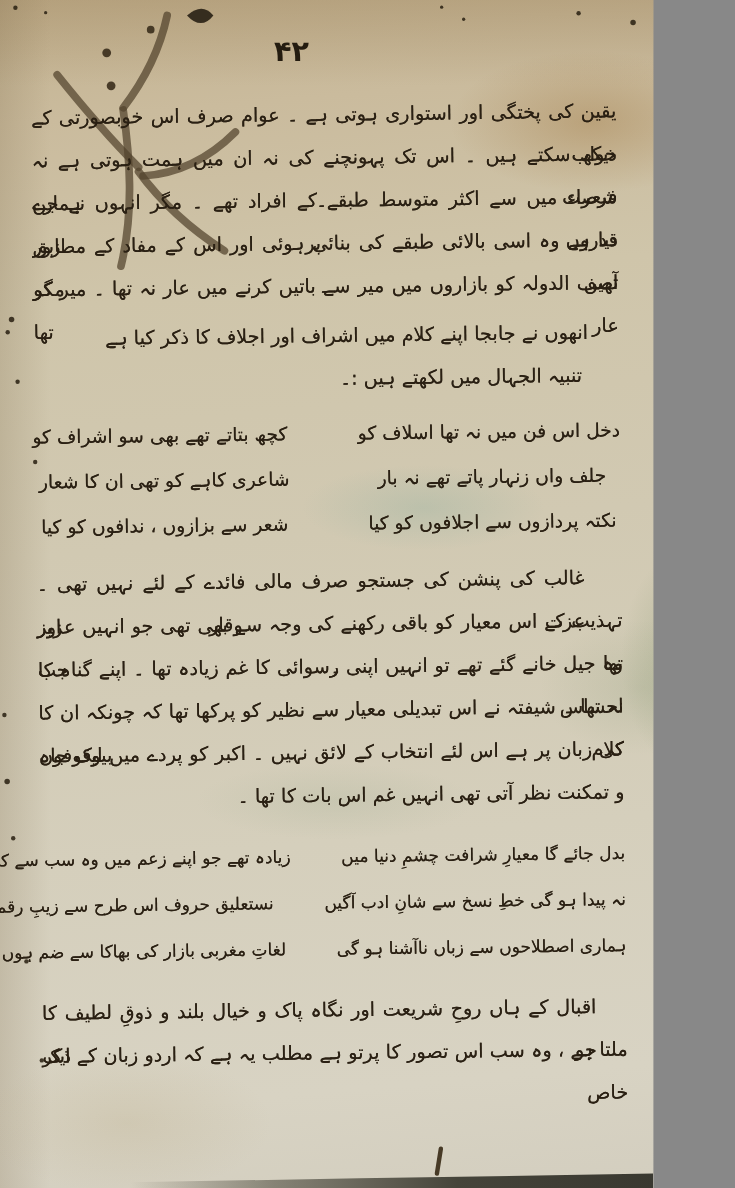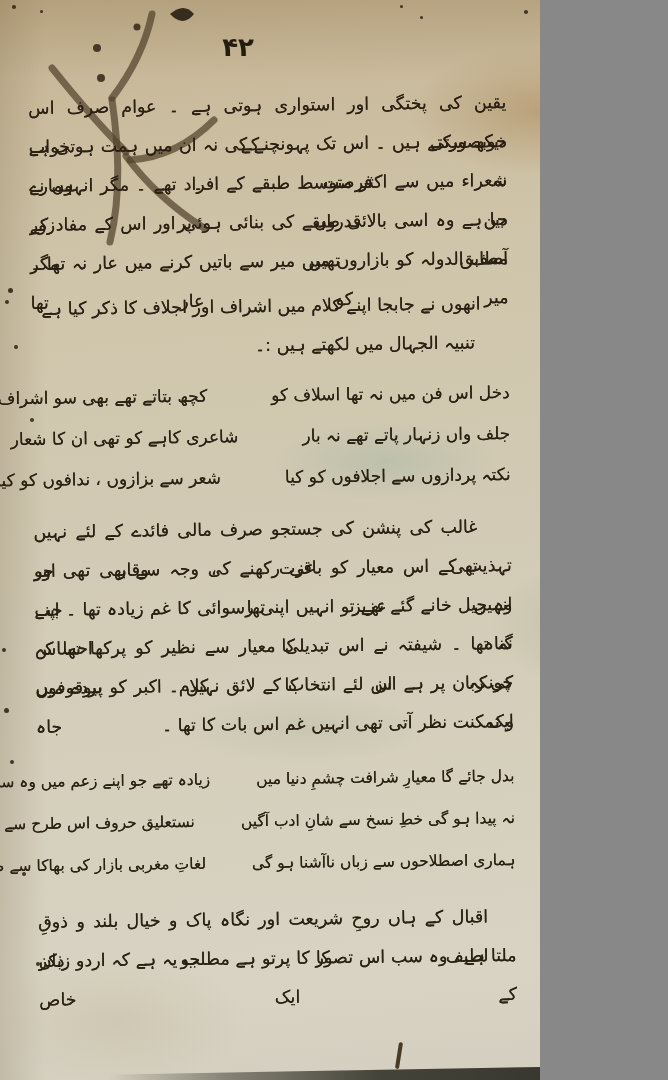--- a/index.html
+++ b/index.html
@@ -1,17 +1,17 @@
 <!DOCTYPE html>
 <html lang="ur"><head>
 <meta charset="utf-8">
 <style>
   html,body{margin:0;padding:0;background:#888;}
   .page{
-    position:relative;width:540px;height:1080px;overflow:hidden;
+    position:relative;width:594px;height:1080px;overflow:hidden;
     font-family:"DejaVu Sans",sans-serif;
     background:
       linear-gradient(175deg,#c2b18f 0%,#cabb9d 10%,#cfc5aa 25%,#d1c9b2 45%,#d5cfbc 70%,#d8d3c3 90%,#d3cebf 100%);
   }
   .stain{position:absolute;border-radius:50%;pointer-events:none;}
   .st-top-band{left:0;top:0;width:668px;height:78px;border-radius:0;
     background:linear-gradient(180deg,rgba(150,122,82,.30),rgba(150,122,82,0));}
   .st-left-edge{left:0;top:0;width:46px;height:1080px;border-radius:0;
     background:linear-gradient(90deg,rgba(118,98,66,.20),rgba(118,98,66,0));}
   .st-tr-brown{left:388px;top:36px;width:300px;height:150px;

